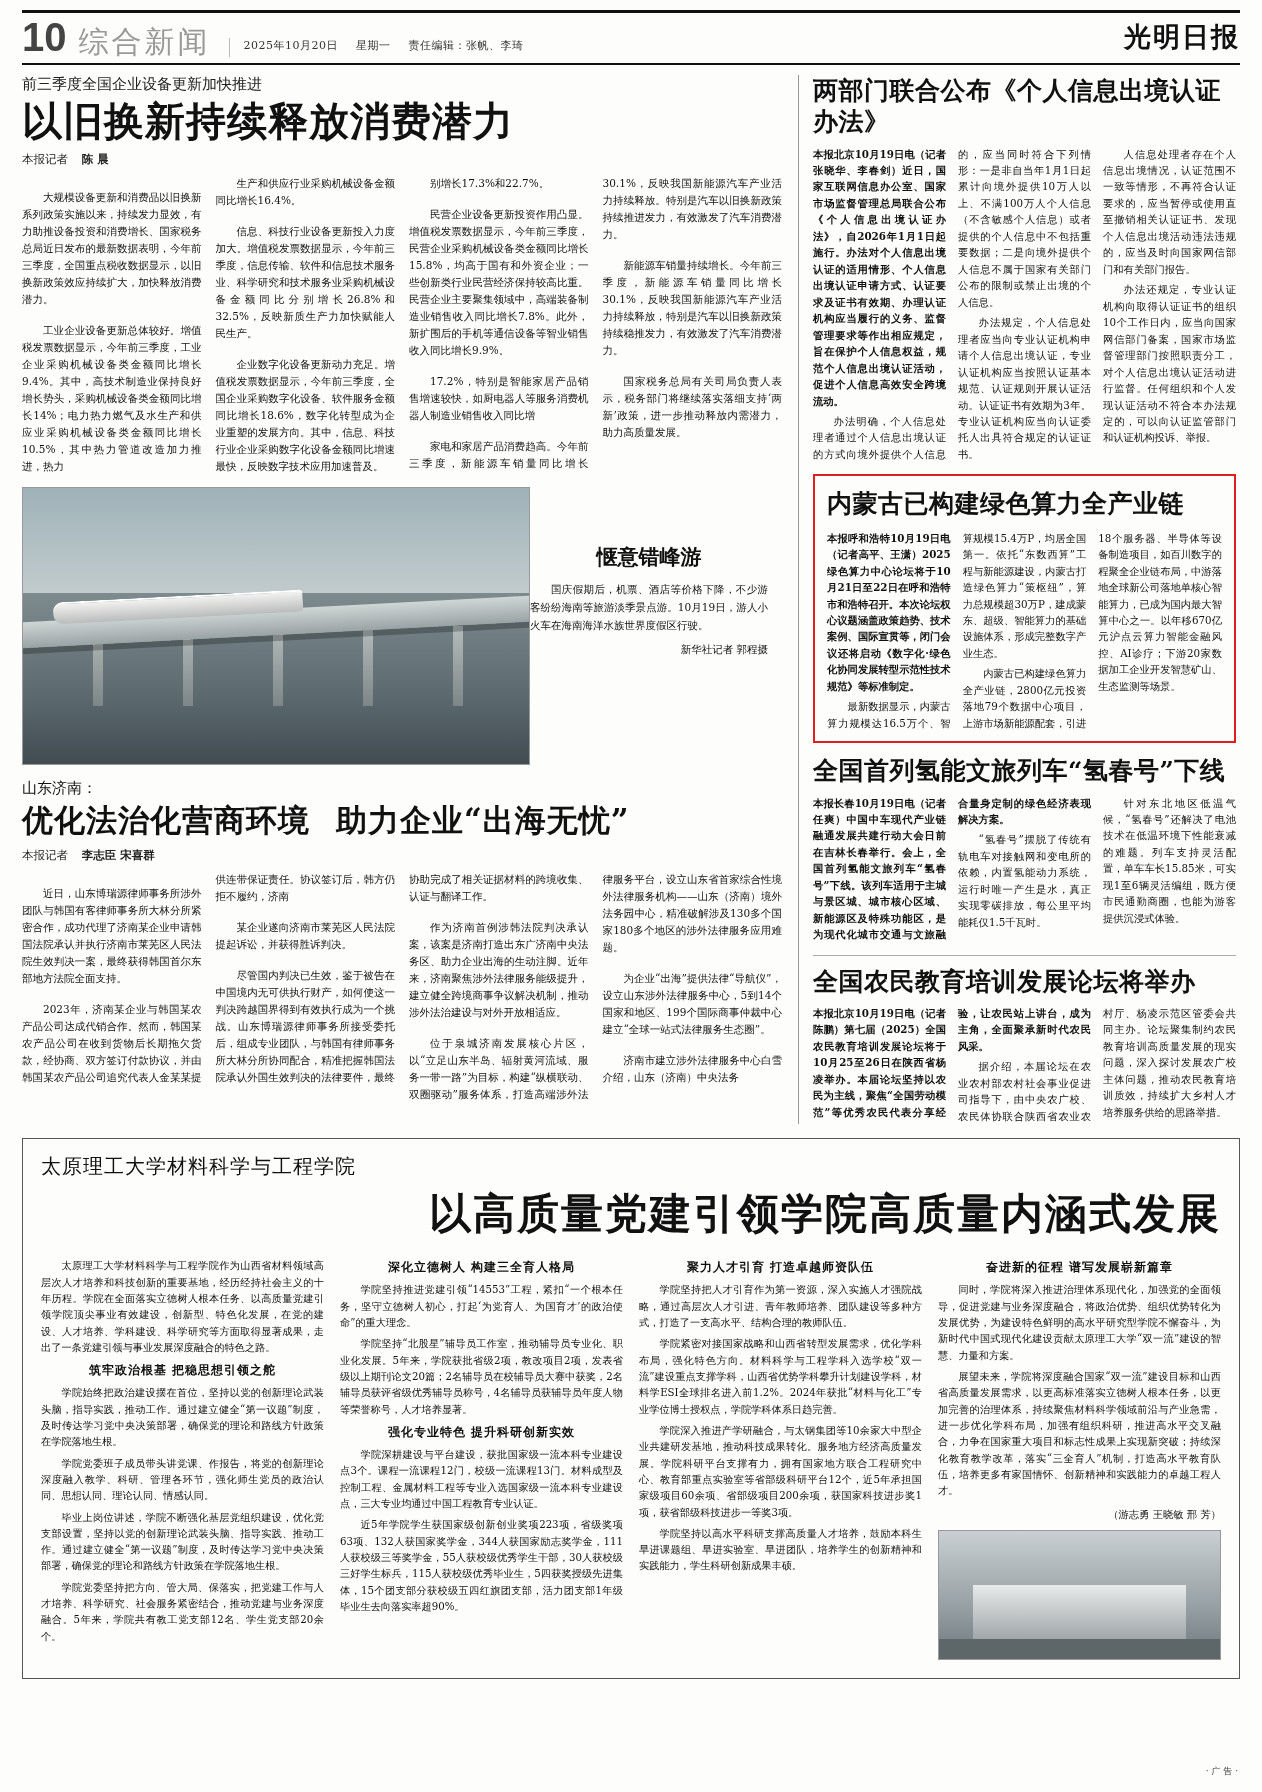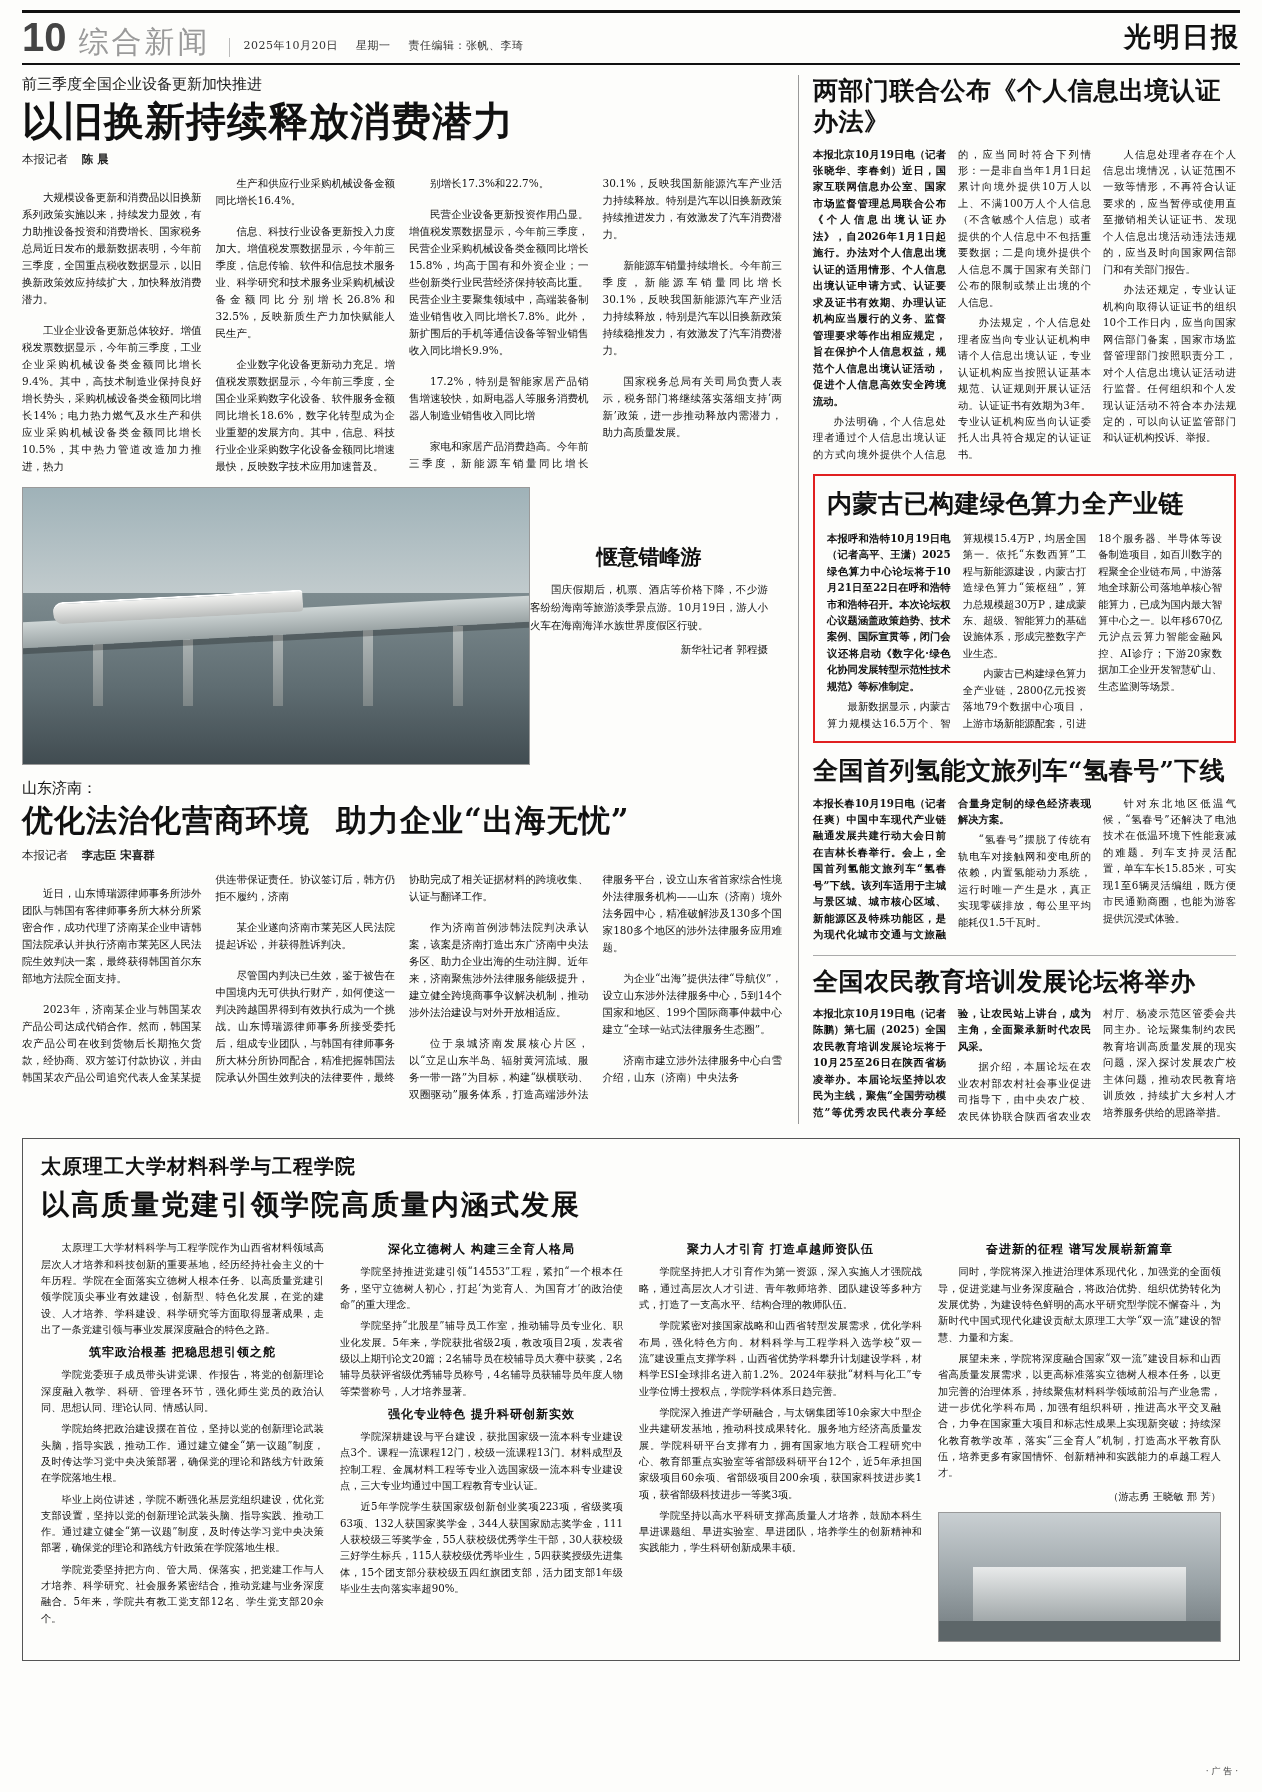--- a/index.html
+++ b/index.html
@@ -160,23 +160,23 @@
   .boxed .r-headline { margin-bottom: 10px; }
   .boxed .r-body { column-count: 3; }
 
   
   .ad-wrap {
     border: 1px solid #555;
     margin-top: 14px;
     padding: 14px 18px 18px 18px;
     background: #fdfdfb;
   }
-  .ad-org { font-size: 20px; font-weight: bold; letter-spacing: 1px; margin-bottom: 6px;}
+  .ad-org { font-size: 20px; font-weight: normal; letter-spacing: 1px; margin-bottom: 6px;}
   .ad-head {
-    font-size: 28px; font-weight: bold; text-align:left;
+    font-size: 42px; font-weight: bold; text-align:right;
     letter-spacing: 2px; margin: 6px 0 16px 0;
   }
   .ad-grid { display: flex; gap: 16px; }
   .ad-col { width: 25%; font-size: 10.2px; line-height: 1.6; text-align: justify; }
   .ad-col p { margin: 0 0 5px 0; text-indent: 2em; }
   .ad-sub { font-weight: bold; text-align:center; text-indent:0 !important; font-size: 12px; margin: 8px 0 6px 0; letter-spacing:1px;}
   .ad-photo {
     width: 100%; height: 130px; margin-top: 8px;
     background: linear-gradient(180deg,#c9cfd2 0%, #9aa3a7 55%, #6f787c 100%);
     border: 1px solid #999; position: relative; overflow: hidden;
@@ -313,22 +313,22 @@
 
   <div class="ad-wrap">
     <div class="ad-org">太原理工大学材料科学与工程学院</div>
     <div class="ad-head">以高质量党建引领学院高质量内涵式发展</div>
 
     <div class="ad-grid">
 
       <div class="ad-col">
         <p>太原理工大学材料科学与工程学院作为山西省材料领域高层次人才培养和科技创新的重要基地，经历经持社会主义的十年历程。学院在全面落实立德树人根本任务、以高质量党建引领学院顶尖事业有效建设，创新型、特色化发展，在党的建设、人才培养、学科建设、科学研究等方面取得显著成果，走出了一条党建引领与事业发展深度融合的特色之路。</p>
         <p class="ad-sub">筑牢政治根基  把稳思想引领之舵</p>
+        <p>学院始终把政治建设摆在首位，坚持以党的创新理论武装头脑，指导实践，推动工作。通过建立健全“第一议题”制度，及时传达学习党中央决策部署，确保党的理论和路线方针政策在学院落地生根。</p>
         <p>学院党委班子成员带头讲党课、作报告，将党的创新理论深度融入教学、科研、管理各环节，强化师生党员的政治认同、思想认同、理论认同、情感认同。</p>
-        <p>学院始终把政治建设摆在首位，坚持以党的创新理论武装头脑，指导实践，推动工作。通过建立健全“第一议题”制度，及时传达学习党中央决策部署，确保党的理论和路线方针政策在学院落地生根。</p>
         <p>毕业上岗位讲述，学院不断强化基层党组织建设，优化党支部设置，坚持以党的创新理论武装头脑、指导实践、推动工作。通过建立健全“第一议题”制度，及时传达学习党中央决策部署，确保党的理论和路线方针政策在学院落地生根。</p>
         <p>学院党委坚持把方向、管大局、保落实，把党建工作与人才培养、科学研究、社会服务紧密结合，推动党建与业务深度融合。5年来，学院共有教工党支部12名、学生党支部20余个。</p>
       </div>
 
       <div class="ad-col">
         <p class="ad-sub">深化立德树人  构建三全育人格局</p>
         <p>学院坚持推进党建引领“14553”工程，紧扣“一个根本任务，坚守立德树人初心，打起‘为党育人、为国育才’的政治使命”的重大理念。</p>
         <p>学院坚持“北股星”辅导员工作室，推动辅导员专业化、职业化发展。5年来，学院获批省级2项，教改项目2项，发表省级以上期刊论文20篇；2名辅导员在校辅导员大赛中获奖，2名辅导员获评省级优秀辅导员称号，4名辅导员获辅导员年度人物等荣誉称号，人才培养显著。</p>
         <p class="ad-sub">强化专业特色  提升科研创新实效</p>
         <p>学院深耕建设与平台建设，获批国家级一流本科专业建设点3个。课程一流课程12门，校级一流课程13门。材料成型及控制工程、金属材料工程等专业入选国家级一流本科专业建设点，三大专业均通过中国工程教育专业认证。</p>

